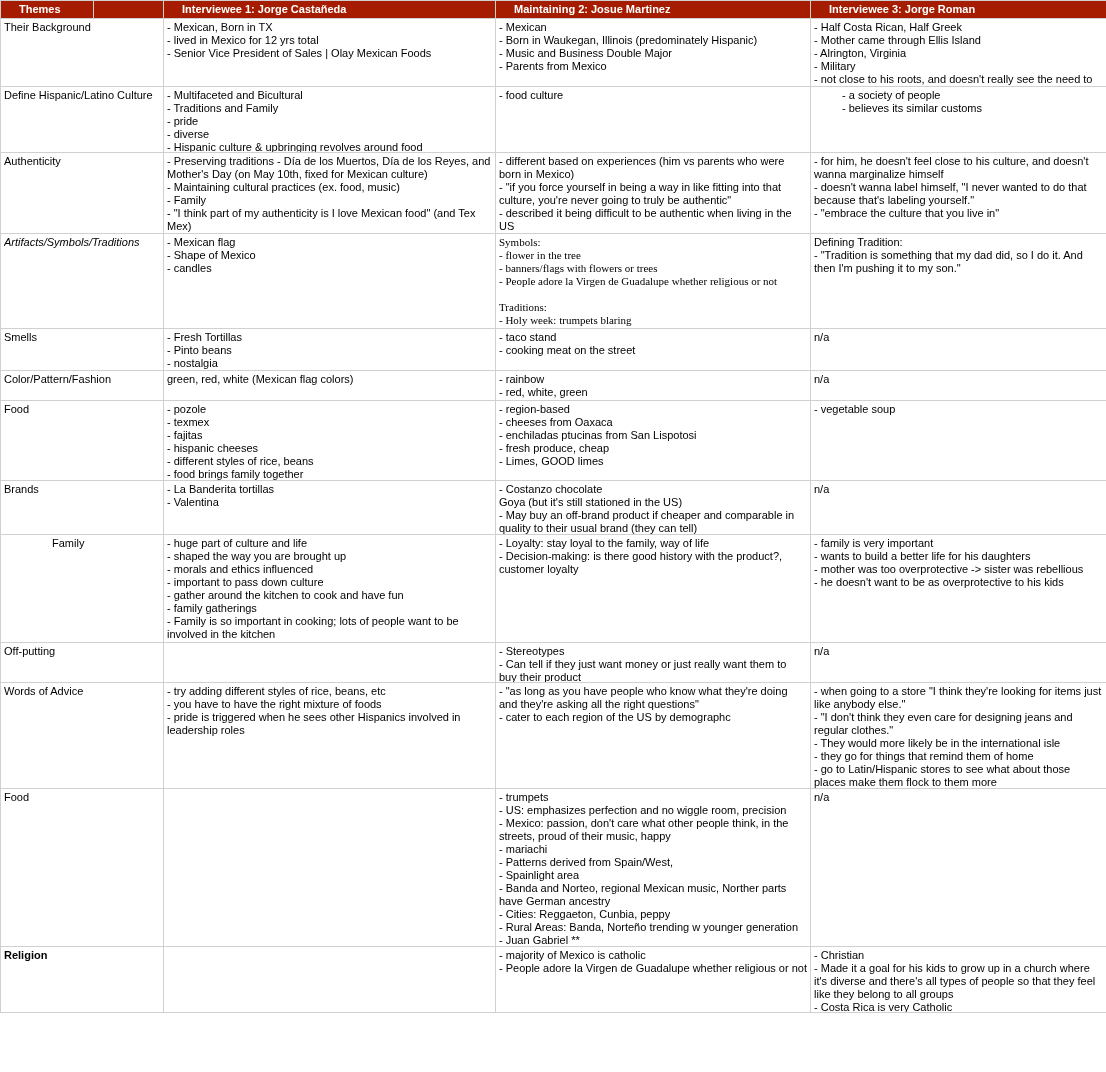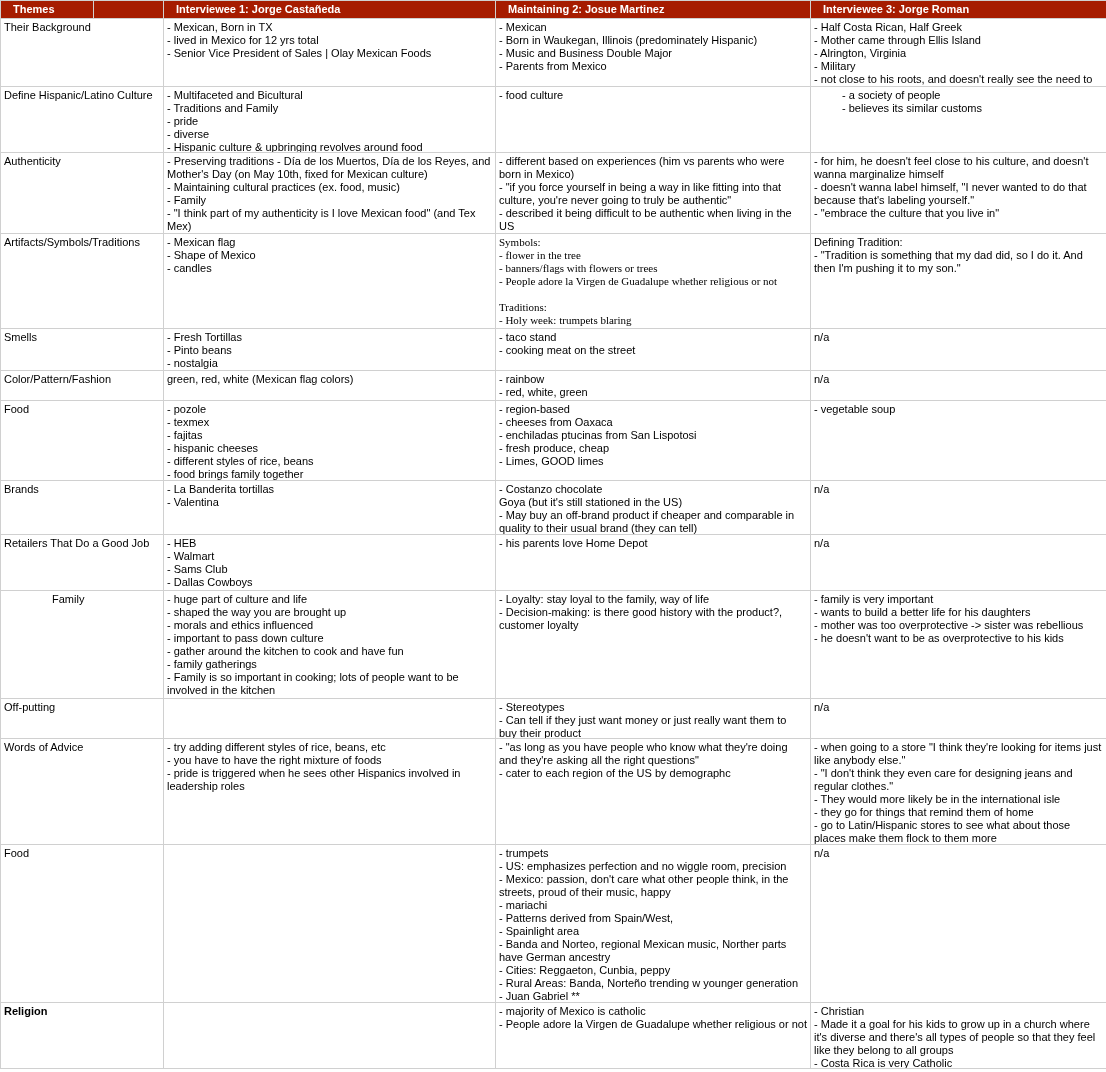--- a/index.html
+++ b/index.html
@@ -31,21 +31,21 @@
     text-align:left;
     padding:2px 3px 0 3px;
     overflow:hidden;
   }
   thead th{
     background:var(--header-bg);
     color:var(--header-text);
     font-weight:bold;
     height:18px;
     box-sizing:border-box;
-    padding:2px 12px;
+    padding:2px 18px;
     white-space:nowrap;
   }
   td .cellc{
     white-space:pre-wrap;
     word-wrap:break-word;
     overflow:hidden;
   }
 </style>
 </head>
 <body>
@@ -127,21 +127,21 @@
 - making an effort to go through the culture in your own way</div>
         </td>
         <td>
           <div class="cellc" style="height: 78px;">- for him, he doesn't feel close to his culture, and doesn't wanna marginalize himself
 - doesn't wanna label himself, "I never wanted to do that because that's labeling yourself."
 - "embrace the culture that you live in"</div>
         </td>
       </tr>
       <tr style="height: 95px;">
         <td colspan="2">
-          <div class="cellc" style="height: 92px;">Artifacts/Symbols/Traditions</div>
+          <div class="cellc" style="height: 92px; font-style: italic;">Artifacts/Symbols/Traditions</div>
         </td>
         <td>
           <div class="cellc" style="height: 92px;">- Mexican flag
 - Shape of Mexico
 - candles</div>
         </td>
         <td>
           <div class="cellc" style="height: 92px; font-family: Liberation Serif, serif;">Symbols:
 - flower in the tree
 - banners/flags with flowers or trees
@@ -218,37 +218,20 @@
           <div class="cellc" style="height: 51px;">- La Banderita tortillas
 - Valentina</div>
         </td>
         <td>
           <div class="cellc" style="height: 51px;">- Costanzo chocolate
 Goya (but it's still stationed in the US)
 - May buy an off-brand product if cheaper and comparable in quality to their usual brand (they can tell)</div>
         </td>
         <td>
           <div class="cellc" style="height: 51px;">n/a</div>
-        </td>
-      </tr>
-      <tr style="height: 56px;">
-        <td colspan="2">
-          <div class="cellc" style="height: 53px;">Retailers That Do a Good Job</div>
-        </td>
-        <td>
-          <div class="cellc" style="height: 53px;">- HEB
-- Walmart
-- Sams Club
-- Dallas Cowboys</div>
-        </td>
-        <td>
-          <div class="cellc" style="height: 53px;">- his parents love Home Depot</div>
-        </td>
-        <td>
-          <div class="cellc" style="height: 53px;">n/a</div>
         </td>
       </tr>
       <tr style="height: 108px;">
         <td colspan="2">
           <div class="cellc" style="height: 105px; margin-left: 48px;">Family</div>
         </td>
         <td>
           <div class="cellc" style="height: 105px;">- huge part of culture and life
 - shaped the way you are brought up
 - morals and ethics influenced

